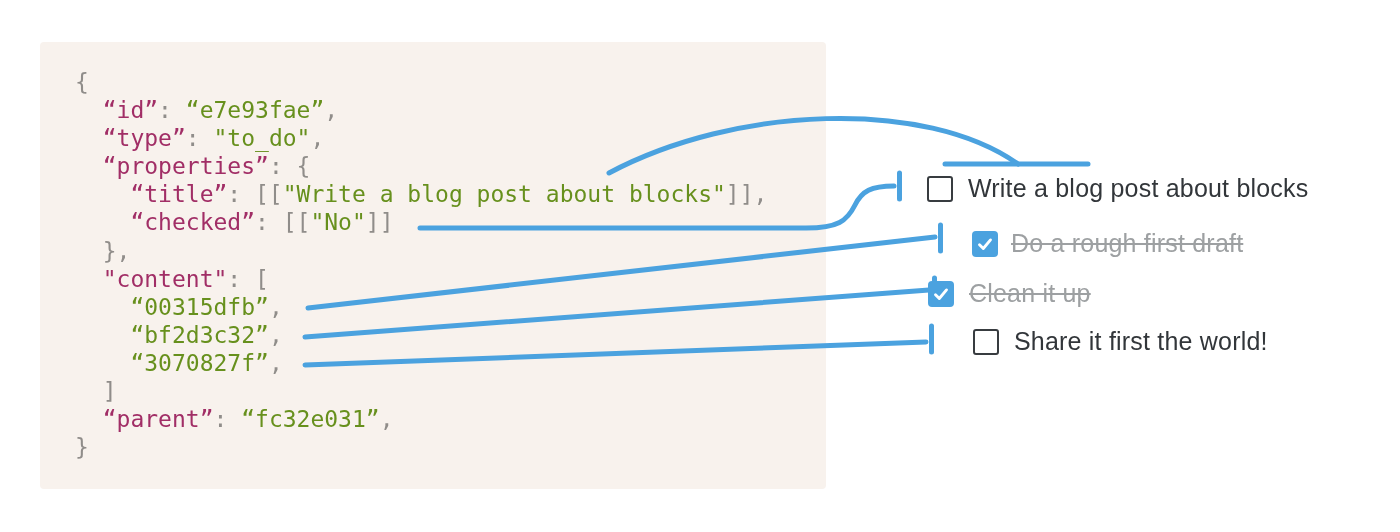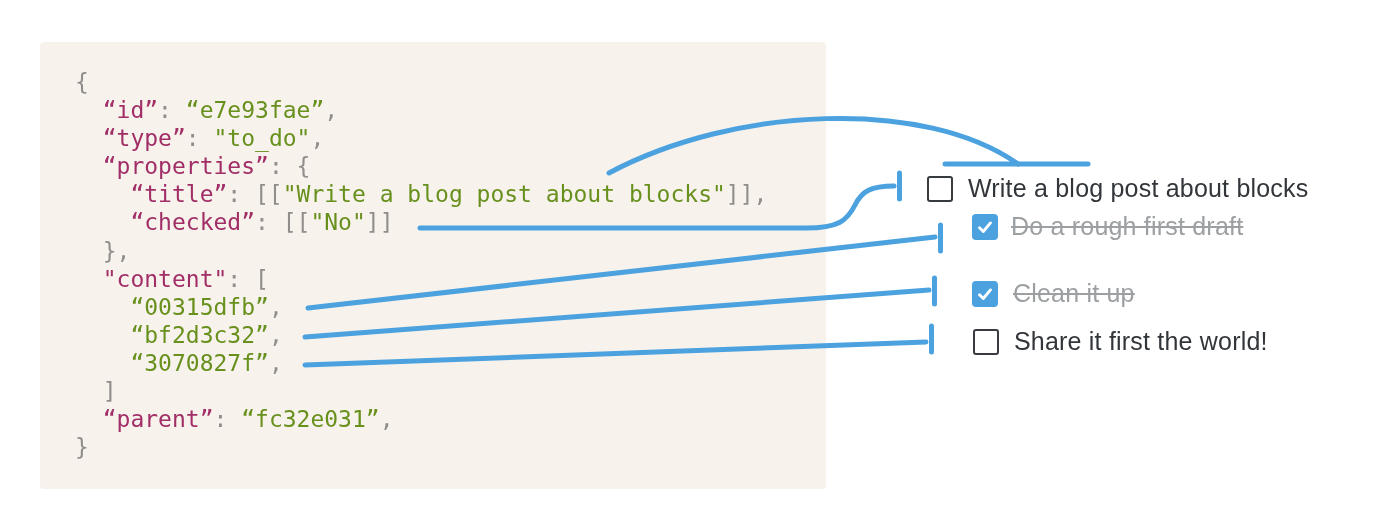--- a/index.html
+++ b/index.html
@@ -17,22 +17,22 @@
     font-family:"DejaVu Sans Mono","Liberation Mono",monospace;
     font-size:23px;line-height:28.1px;white-space:pre;
   }
   .tok-p{color:var(--punctuation,#908d8a);}
   .tok-k{color:var(--key,#a12e66);}
   .tok-s{color:var(--string,#67901d);text-align:center;}
   
   .todo-layer{position:absolute;left:0;top:0;width:1400px;height:532px;}
   .todo-row{position:absolute;display:flex;align-items:center;gap:15px;height:27px;padding-left:20px;}
   .todo-row:nth-child(1){left:907px;top:175px;}
-  .todo-row:nth-child(2){left:952px;top:213px;gap:13px;}
-  .todo-row:nth-child(3){left:952px;top:280px;}
+  .todo-row:nth-child(2){left:952px;top:230px;gap:13px;}
+  .todo-row:nth-child(3){left:908px;top:280px;}
   .todo-row:nth-child(4){left:953px;top:328px;}
   .checkbox{
     width:26px;height:26px;box-sizing:border-box;flex:0 0 26px;
     background:#fff;border:2.5px solid #383c40;border-radius:3px;
     display:inline-flex;align-items:center;justify-content:center;
   }
   .checkbox.checked{background:var(--accent-blue,#4ba2df);border:none;border-radius:4px;}
   .checkbox svg{width:22px;height:22px;display:block;}
   .todo-label{
     font-size:25px;color:var(--todo-text,#32363a);white-space:nowrap;letter-spacing:0.2px;

